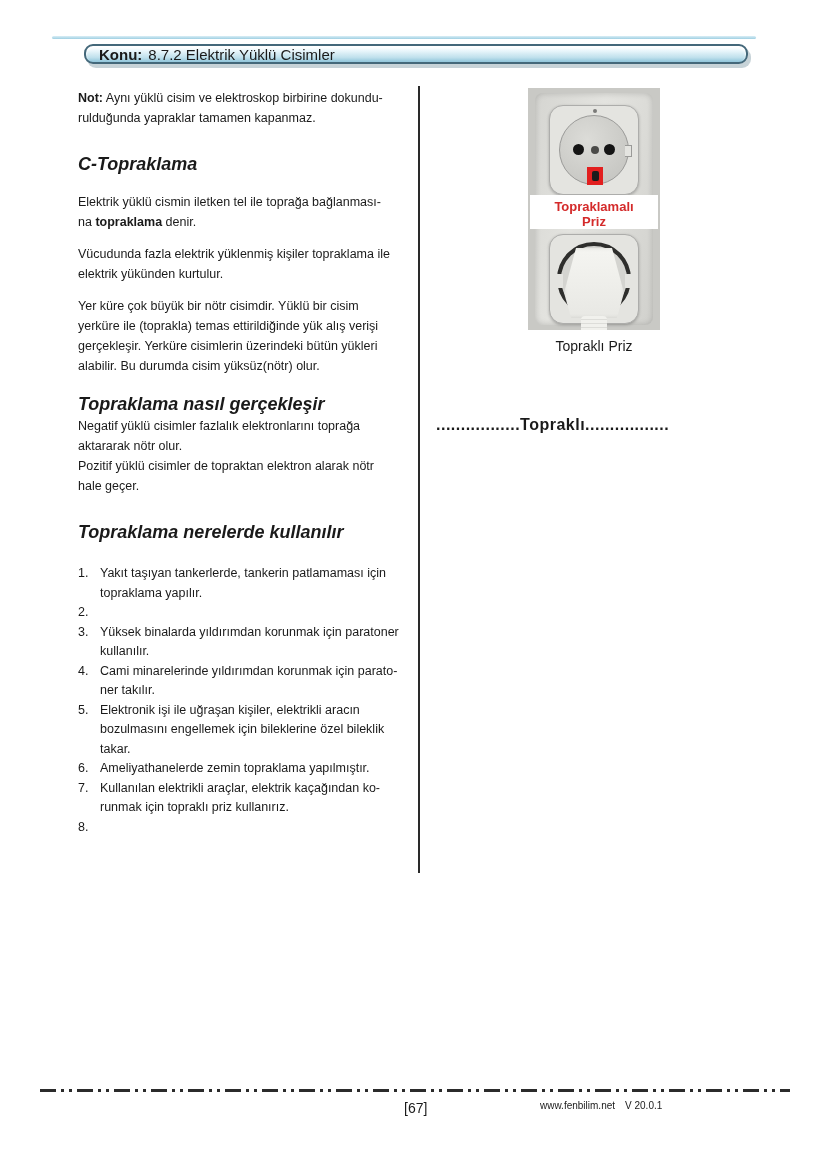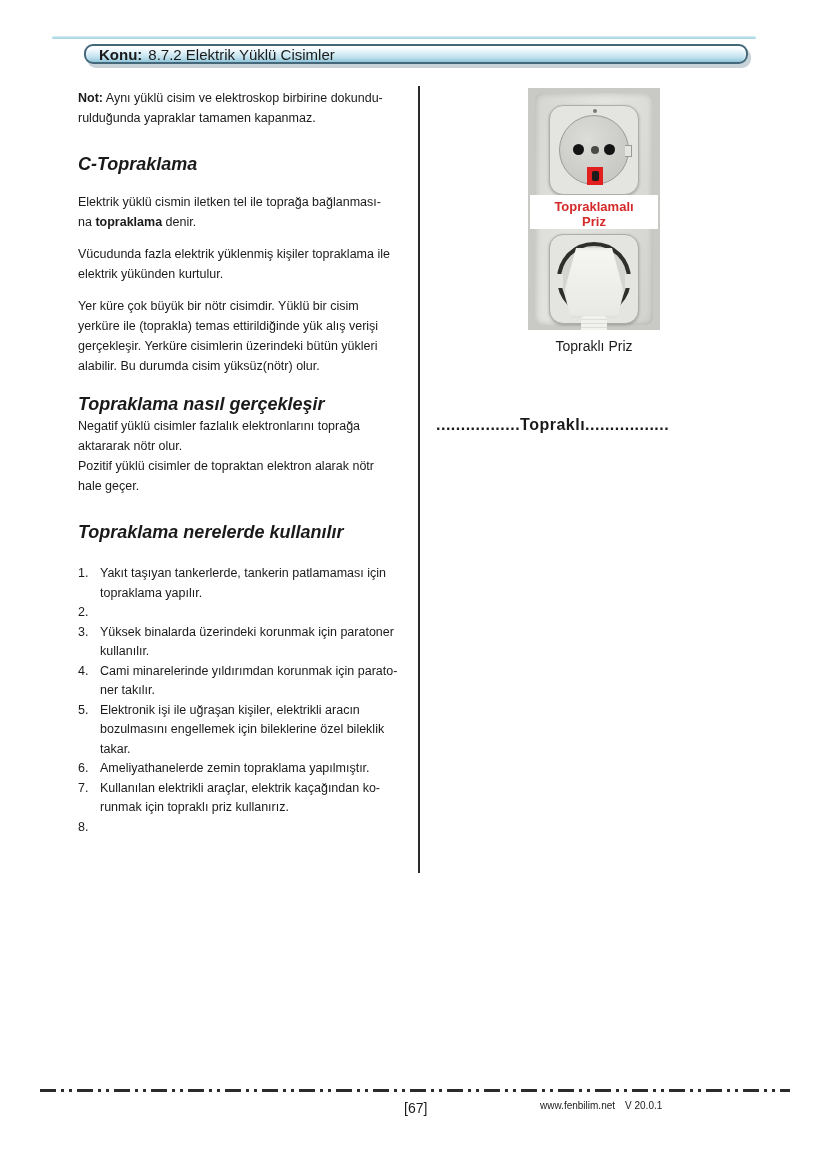--- a/index.html
+++ b/index.html
@@ -165,21 +165,21 @@
     <li>
         <span class="num">1.</span>
         <span class="itxt">Yakıt taşıyan tankerlerde, tankerin patlamaması için
 topraklama yapılır.</span>
       </li>
     <li>
         <span class="num">2.</span>
       </li>
     <li>
         <span class="num">3.</span>
-        <span class="itxt">Yüksek binalarda üzerindeki korunmak için paratoner
+        <span class="itxt">Yüksek binalarda yıldırımdan korunmak için paratoner
 kullanılır.</span>
       </li>
     <li>
         <span class="num">4.</span>
         <span class="itxt">Cami minarelerinde yıldırımdan korunmak için parato-
 ner takılır.</span>
       </li>
     <li>
         <span class="num">5.</span>
         <span class="itxt">Elektronik işi ile uğraşan kişiler, elektrikli aracın

